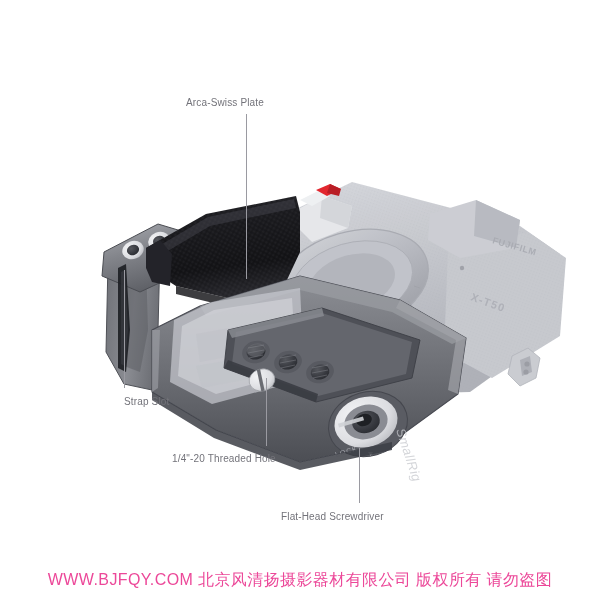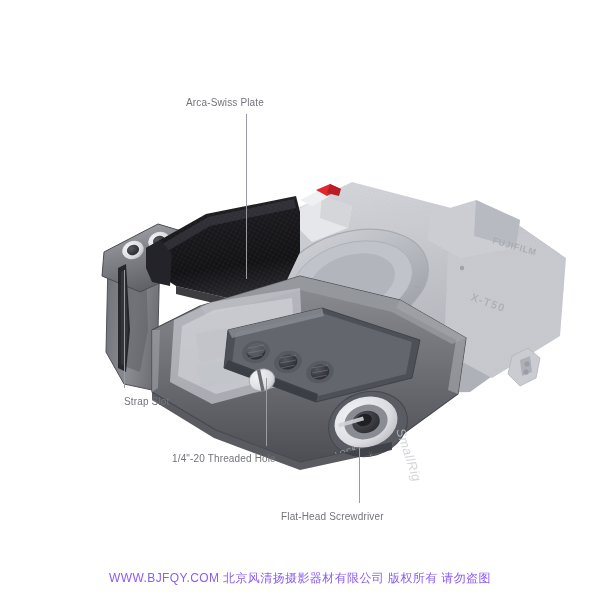--- a/index.html
+++ b/index.html
@@ -56,22 +56,22 @@
   .ld-thread { left: 266px; top: 378px; height: 68px;  }
   .ld-screw  { left: 359px; top: 448px; height: 55px;  }
 
   
   .watermark {
     position: absolute;
     left: 0;
     right: 0;
     top: 570px;
     text-align: center;
-    color: #8b5cf6;
-    font-size: 12px;
+    color: #ec4899;
+    font-size: 16px;
     letter-spacing: 0.4px;
     font-family: "Liberation Sans", sans-serif;
     user-select: none;
   }
 </style>
 </head>
 <body>
 
 <div id="stage">
 

